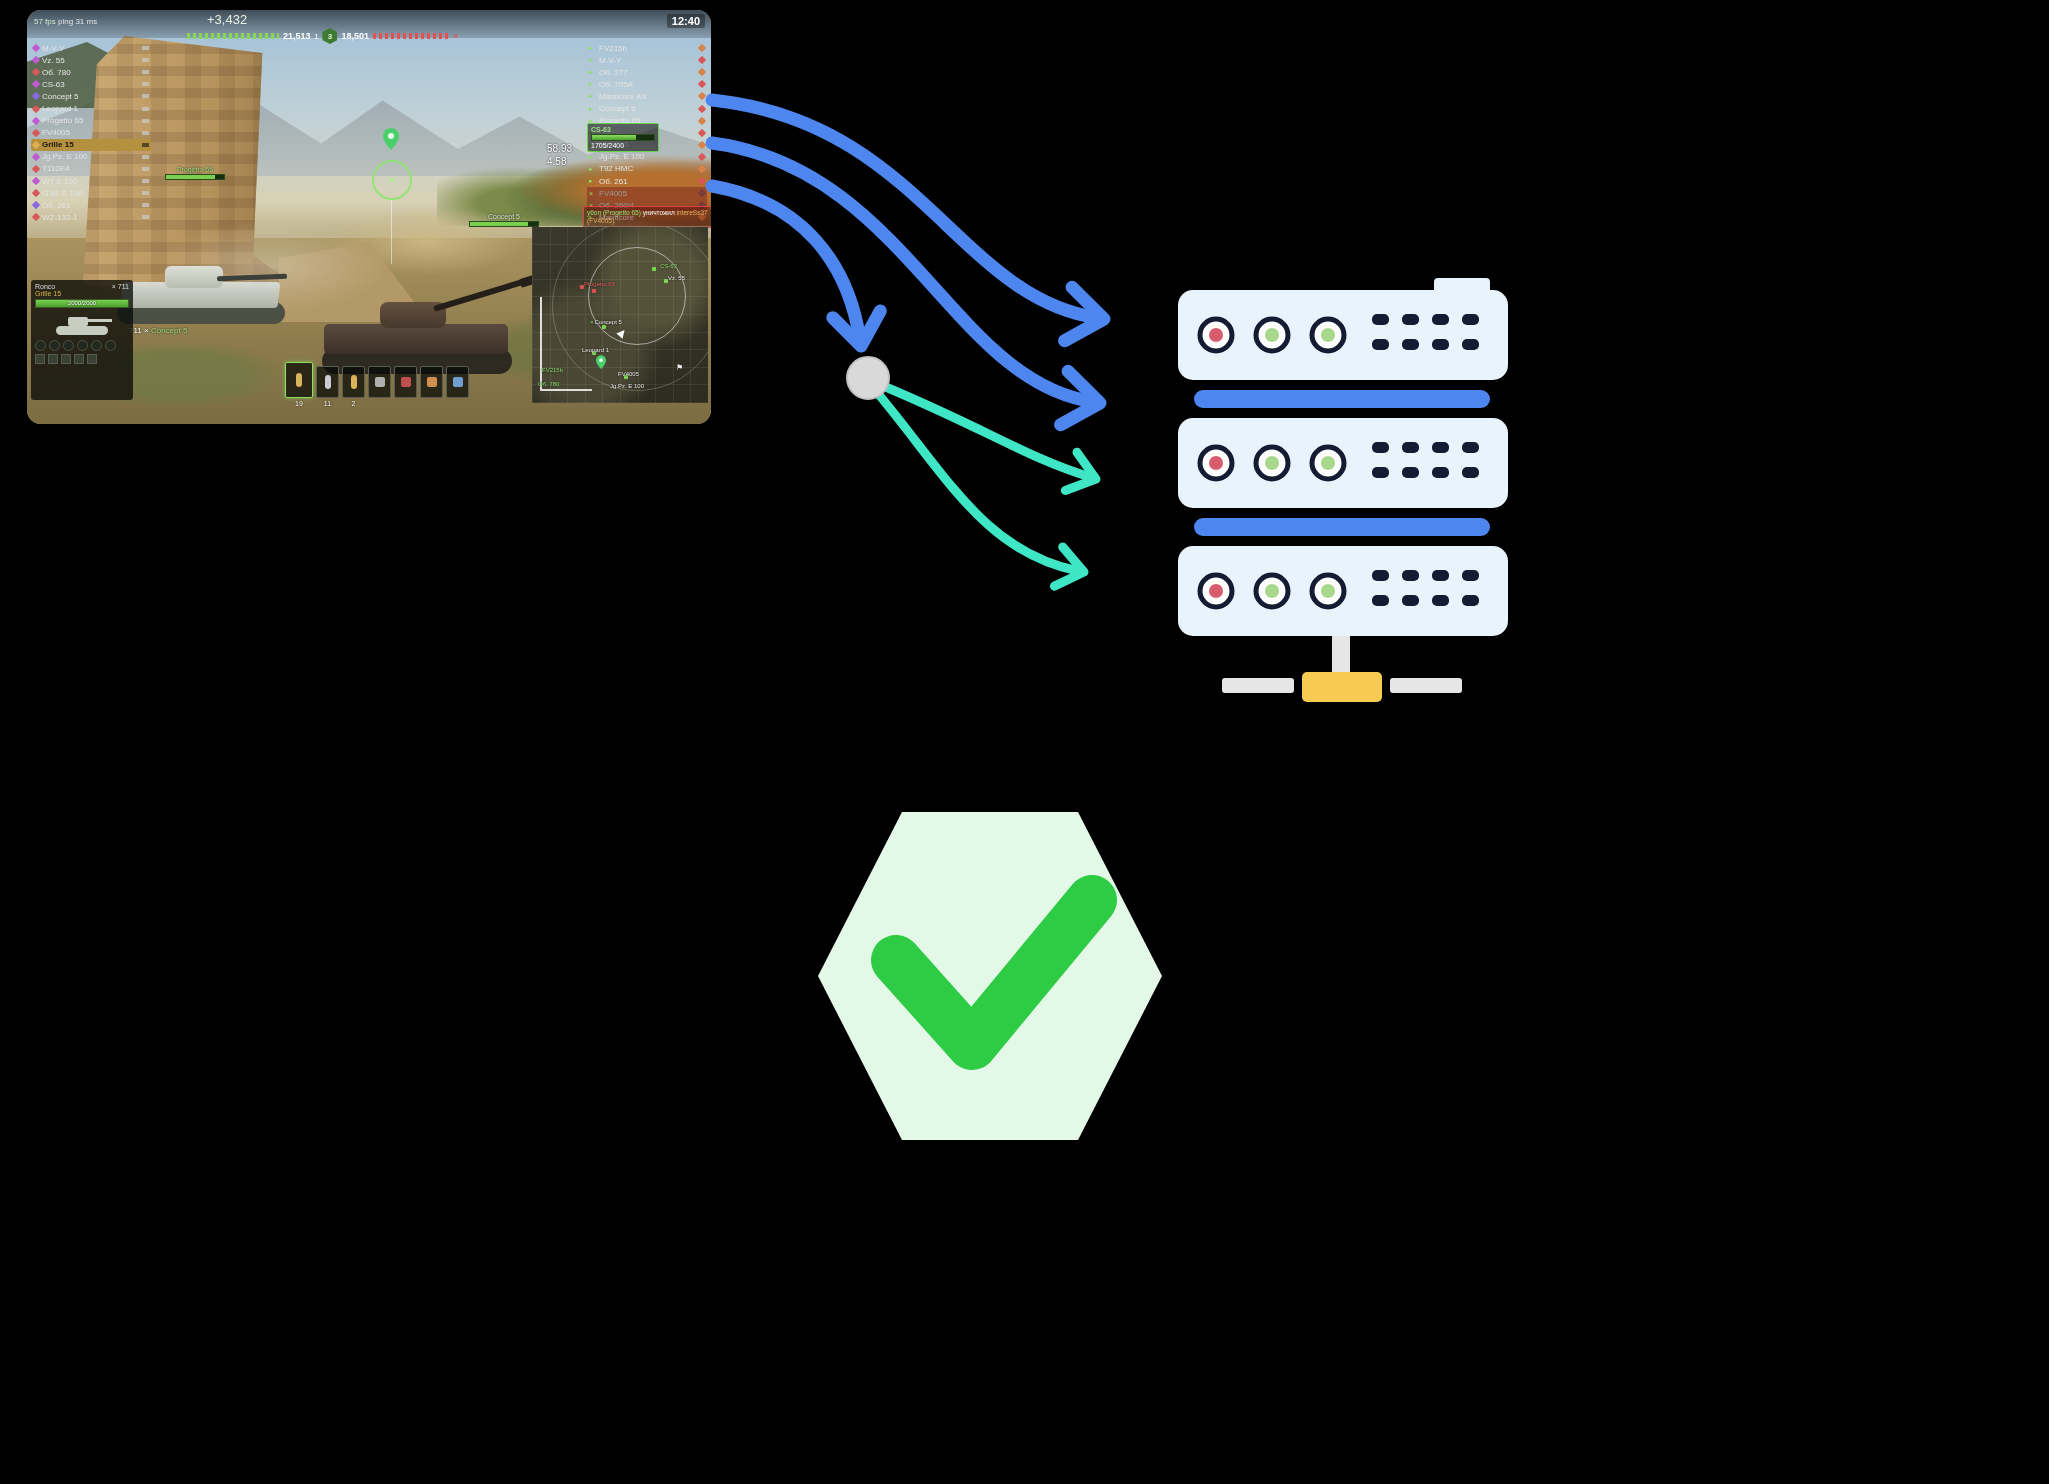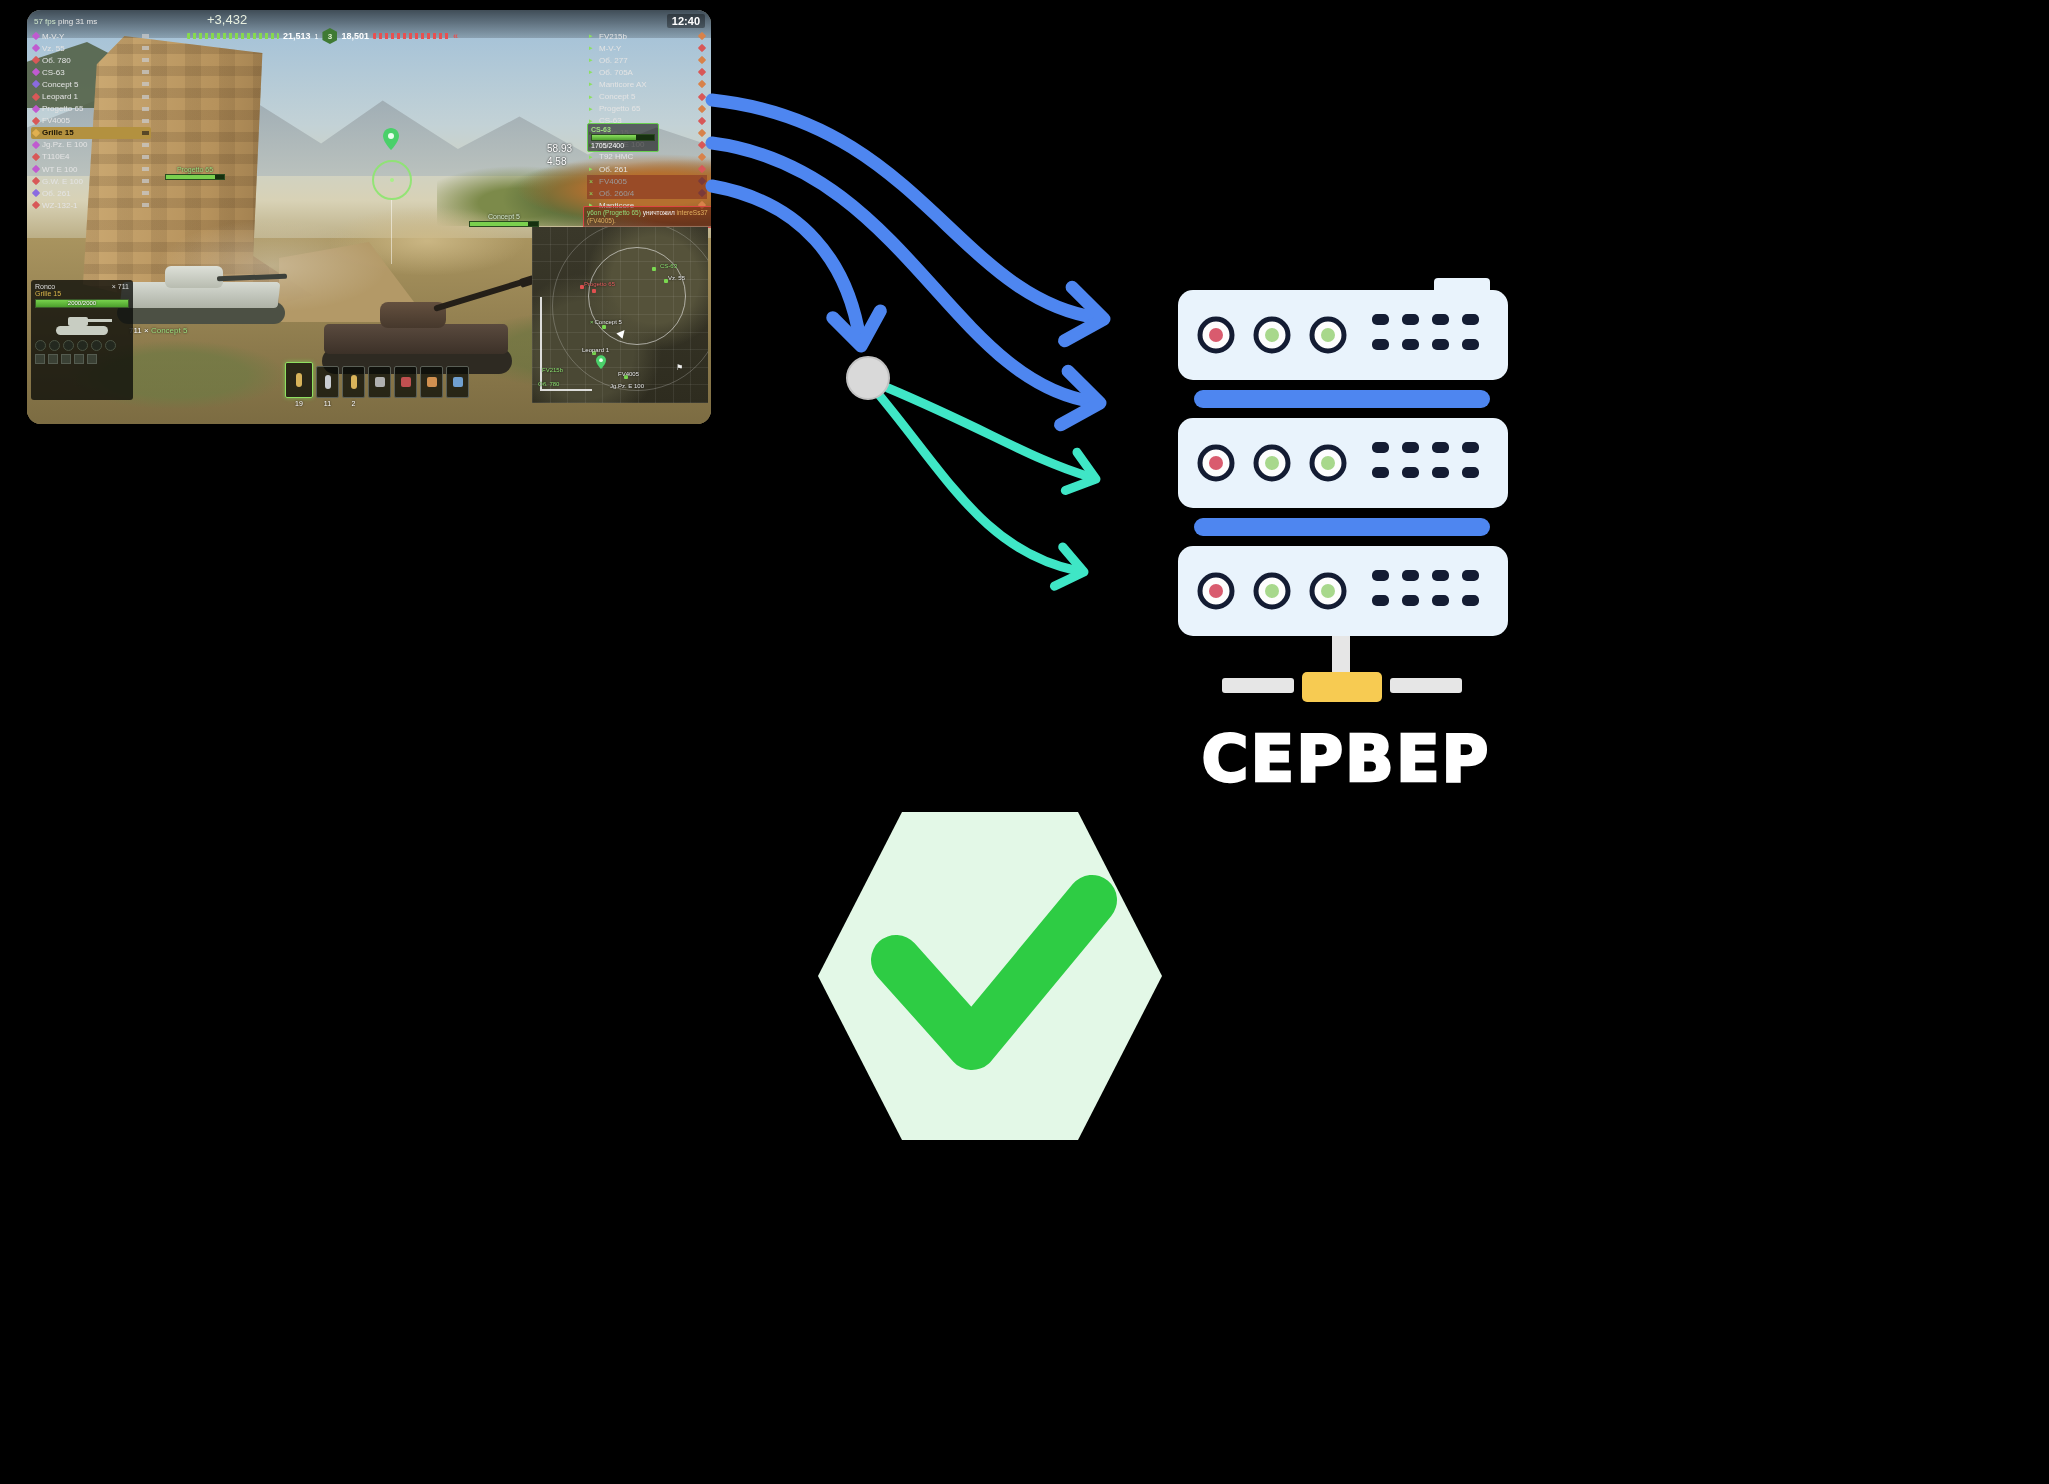--- a/index.html
+++ b/index.html
@@ -72,21 +72,21 @@
   .s-ally,.s-enemy{font-size:9px;font-weight:700;color:#fff;}
   .flagcount{font-size:7px;color:#fff;}
   .hexbadge{width:15px;height:16px;background:#3f7a33;display:flex;align-items:center;justify-content:center;
             clip-path:polygon(50% 0,100% 25%,100% 75%,50% 100%,0 75%,0 25%);}
   .hexbadge span{font-size:8px;font-weight:700;color:#dff0d0;}
   .enemy-arrows{font-size:9px;color:#e85050;font-weight:700;}
   .clock{position:absolute;right:6px;top:4px;font-size:11px;font-weight:700;color:#fff;
          background:rgba(0,0,0,.35);padding:1px 5px;border-radius:2px;}
 
   
-  .roster{position:absolute;top:20px;width:120px;font-size:8px;}
+  .roster{position:absolute;top:32px;width:120px;font-size:8px;}
   .roster.left{left:4px;}
   .roster.right{right:4px;}
   .r-row{display:flex;align-items:center;gap:3px;height:12.1px;padding:0 2px;color:#e4e4e4;}
   .r-name{white-space:nowrap;overflow:hidden;flex:1;}
   .roster.right .r-name{text-align:left;}
   .cls{width:6px;height:6px;transform:rotate(45deg);flex:none;border-radius:1px;}
   .c-m{background:#c05ad0;} .c-r{background:#d85858;} .c-v{background:#8a6ae0;}
   .c-o{background:#d8824a;} .c-g{background:#e0b050;}
   .veh{width:7px;height:4px;background:#c8c8c8;opacity:.75;flex:none;}
   .spot{color:#8ce060;font-size:7px;flex:none;width:7px;}
@@ -511,21 +511,20 @@
       <div class="mm-label mm-w" style="left:78px;top:156px;">Jg.Pz. E 100</div>
       <div class="mm-label mm-g" style="left:6px;top:154px;">Об. 780</div>
       <div class="mm-flag">⚑</div>
       <svg class="pin" style="left:64px;top:128px;" width="10" height="14" viewBox="0 0 16 22">
         <path d="M8 0 C3.6 0 0 3.6 0 8 C0 14 8 22 8 22 C8 22 16 14 16 8 C16 3.6 12.4 0 8 0 Z" fill="#4ad06a"></path>
         <circle cx="8" cy="8" r="3" fill="#eafff0"></circle>
       </svg>
     </div>
   </div>
 
-  <div class="big-label server-label">СЕРВЕР</div>
 
   <svg class="connections" width="2049" height="1484" viewBox="0 0 2049 1484">
     <g fill="none" stroke="#4e86f0" stroke-width="13" stroke-linecap="round" stroke-linejoin="round">
       <path d="M 712 100 C 920 122, 958 298, 1098 318"></path>
       <path d="M -36 -27 L 0 0 L -36 27" transform="translate(1104,319) rotate(8)"></path>
       <path d="M 712 143 C 905 168, 952 382, 1094 402"></path>
       <path d="M -36 -27 L 0 0 L -36 27" transform="translate(1100,403) rotate(8)"></path>
       <path d="M 712 186 C 802 202, 848 262, 860 340"></path>
       <path d="M -32 -24 L 0 0 L -32 24" transform="translate(861,346) rotate(82)"></path>
     </g>

